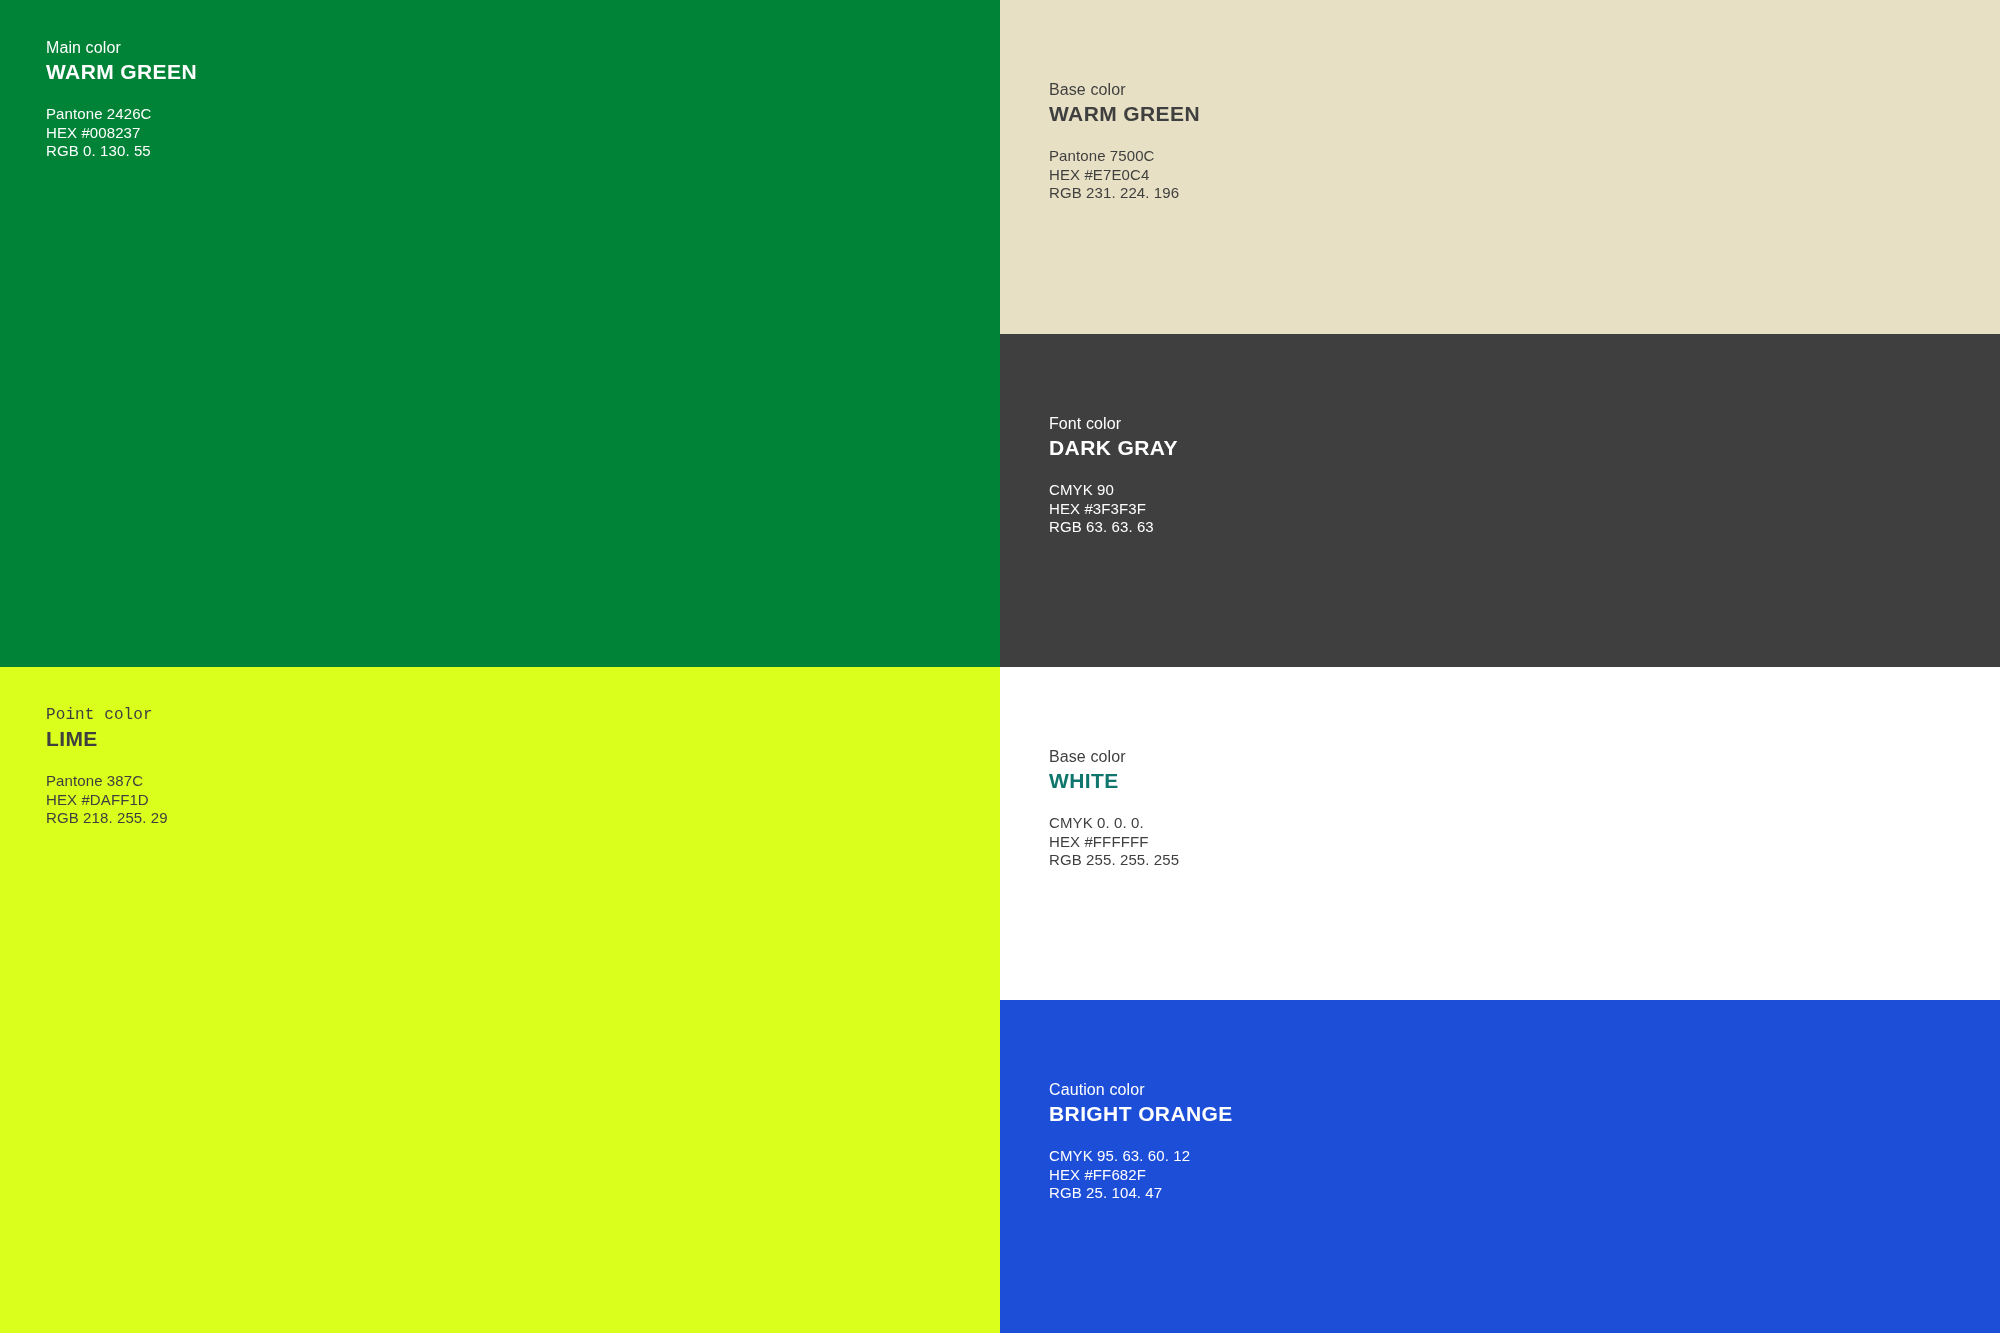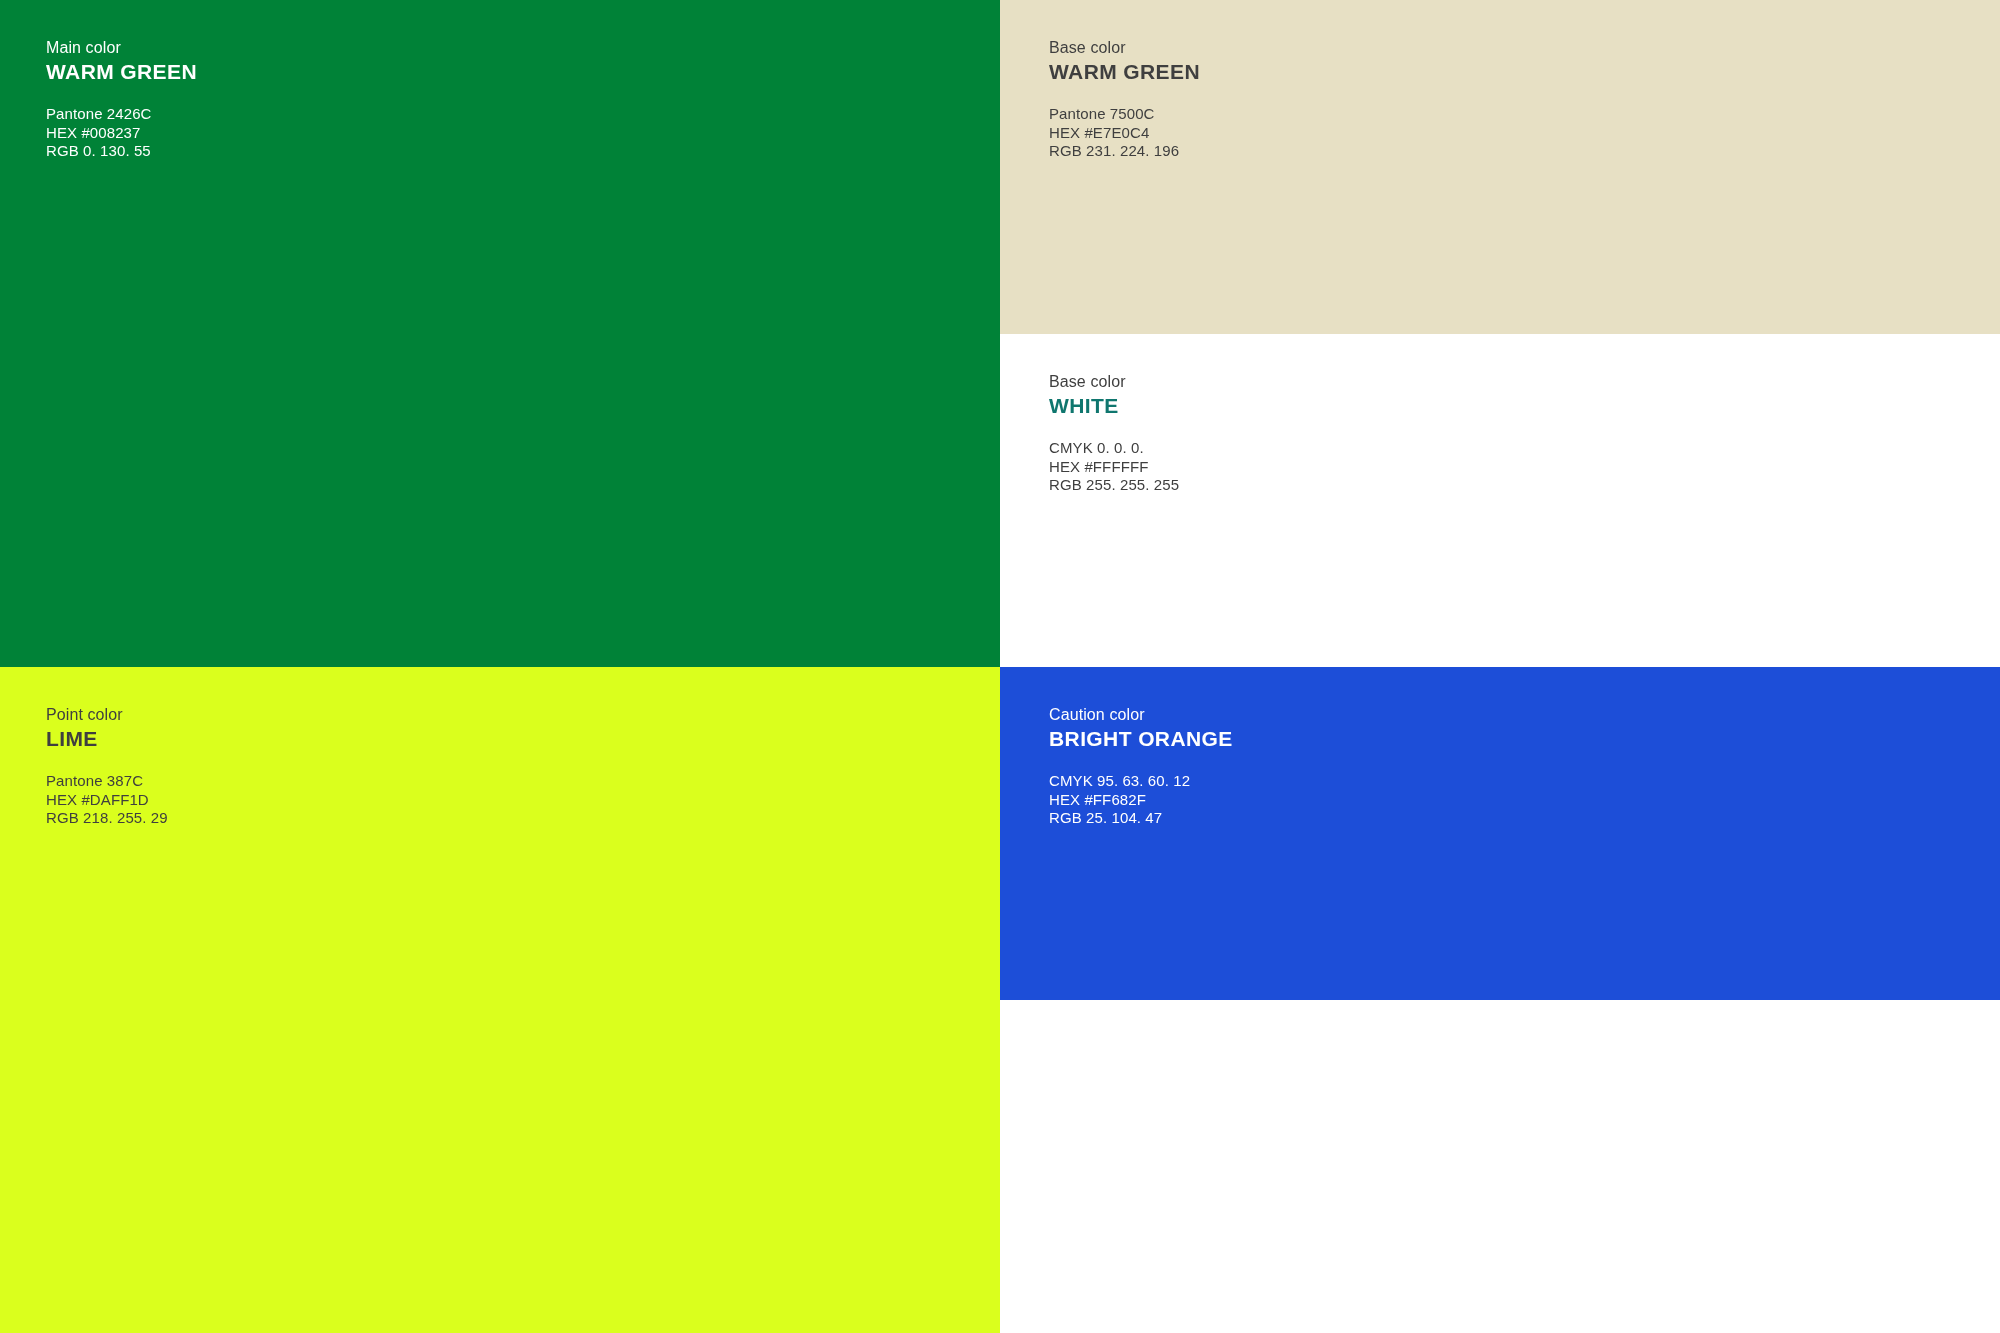--- a/index.html
+++ b/index.html
@@ -44,21 +44,21 @@
   .swatch-beige  { height: 334px; }
   .swatch-gray   { height: 333px; }
   .swatch-white  { height: 333px; }
   .swatch-orange { height: 333px; }
 
   .swatch-text {
     position: absolute;
     top: 38px;
   }
   .column-left  .swatch-text { left: 46px; }
-  .column-right .swatch-text { left: 1049px; }
+  .column-right .swatch-text { left: 1049px; margin-top: 42px; }
   .column-right .swatch { }
   .column-right .swatch-text { left: 49px; }
 
   .swatch-role {
     font-size: 16px;
     line-height: 20px;
     font-weight: 400;
     letter-spacing: 0.1px;
     white-space: nowrap;
   }
@@ -106,21 +106,21 @@
         <div class="swatch-specs" style="color: rgb(255, 255, 255);">
           <div class="spec-line">Pantone 2426C</div>
           <div class="spec-line">HEX #008237</div>
           <div class="spec-line">RGB 0. 130. 55</div>
         </div>
       </div>
     </div>
 
     <div class="swatch swatch-lime theme-on-light" style="background-color: rgb(218, 255, 29);">
       <div class="swatch-text">
-        <div class="swatch-role" style="color: rgb(63, 63, 63);">Point color</div>
+        <div class="swatch-role" style="color: rgb(63, 63, 63); font-family: Liberation Mono, monospace;">Point color</div>
         <div class="swatch-name" style="color: rgb(63, 63, 63);">LIME</div>
         <div class="swatch-specs" style="color: rgb(63, 63, 63);">
           <div class="spec-line">Pantone 387C</div>
           <div class="spec-line">HEX #DAFF1D</div>
           <div class="spec-line">RGB 218. 255. 29</div>
         </div>
       </div>
     </div>
 
   </div>
@@ -132,20 +132,31 @@
         <div class="swatch-role" style="color: rgb(63, 63, 63);">Base color</div>
         <div class="swatch-name" style="color: rgb(63, 63, 63);">WARM GREEN</div>
         <div class="swatch-specs" style="color: rgb(63, 63, 63);">
           <div class="spec-line">Pantone 7500C</div>
           <div class="spec-line">HEX #E7E0C4</div>
           <div class="spec-line">RGB 231. 224. 196</div>
         </div>
       </div>
     </div>
 
+    <div class="swatch swatch-gray theme-on-dark" style="background-color: rgb(63, 63, 63);">
+      <div class="swatch-text">
+        <div class="swatch-role" style="color: rgb(255, 255, 255);">Font color</div>
+        <div class="swatch-name" style="color: rgb(255, 255, 255);">DARK GRAY</div>
+        <div class="swatch-specs" style="color: rgb(255, 255, 255);">
+          <div class="spec-line">CMYK 90</div>
+          <div class="spec-line">HEX #3F3F3F</div>
+          <div class="spec-line">RGB 63. 63. 63</div>
+        </div>
+      </div>
+    </div>
 
     <div class="swatch swatch-white theme-on-light" style="background-color: rgb(255, 255, 255);">
       <div class="swatch-text">
         <div class="swatch-role" style="color: rgb(63, 63, 63);">Base color</div>
         <div class="swatch-name" style="color: #0f766e;">WHITE</div>
         <div class="swatch-specs" style="color: rgb(63, 63, 63);">
           <div class="spec-line">CMYK 0. 0. 0.</div>
           <div class="spec-line">HEX #FFFFFF</div>
           <div class="spec-line">RGB 255. 255. 255</div>
         </div>

